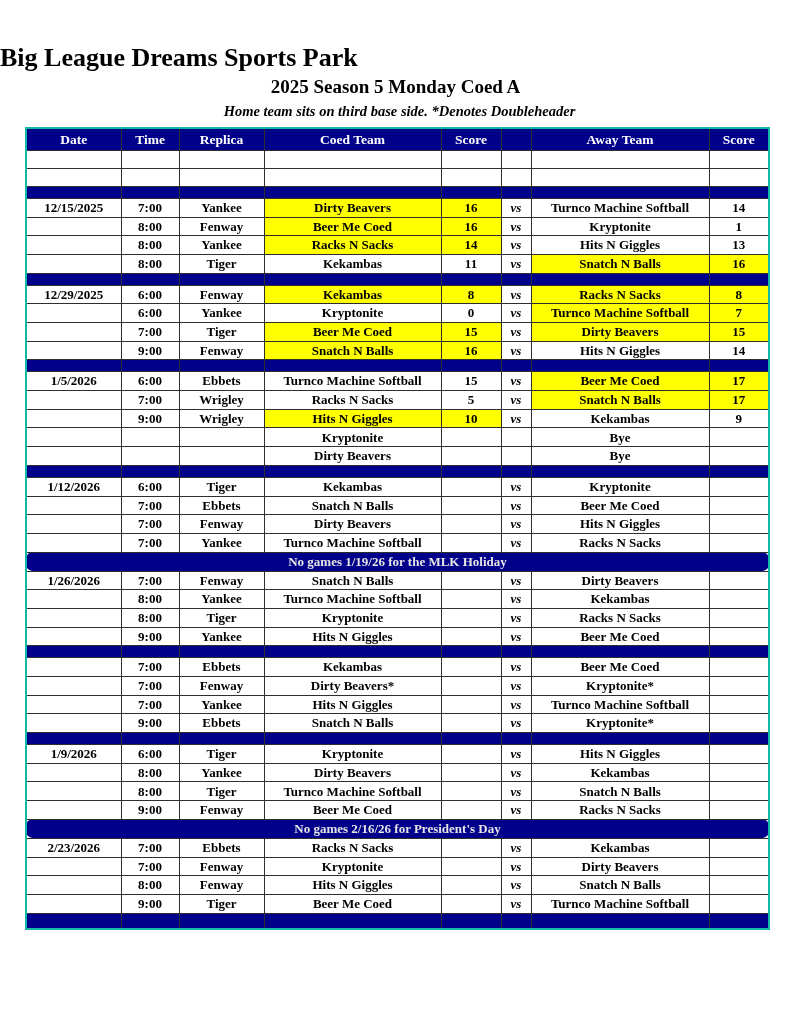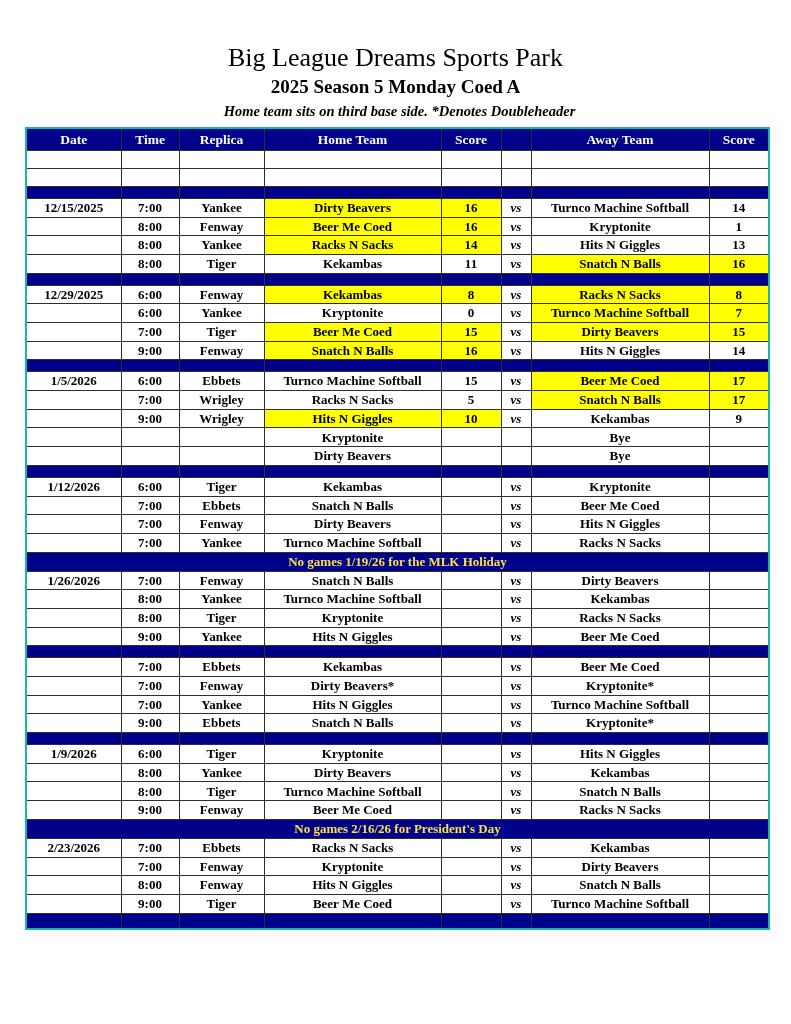--- a/index.html
+++ b/index.html
@@ -4,21 +4,21 @@
 <style>
   html, body { margin: 0; padding: 0; background: #ffffff; }
   body {
     width: 791px; height: 1024px;
     font-family: "Liberation Serif", "DejaVu Serif", serif;
     color: #000000;
     overflow: hidden;
   }
   .page { padding-top: 44px; }
   .title {
-    text-align: center; font-size: 26px; font-weight: normal;
+    text-align: left; font-size: 26px; font-weight: bold;
     margin: 0; line-height: 1.1; letter-spacing: 0px;
   }
   .subtitle {
     text-align: center; font-size: 19px; font-weight: bold;
     margin: 4px 0 0 0; line-height: 1.1;
   }
   .note {
     text-align: center; font-size: 14.5px; font-weight: bold; font-style: italic;
     margin: 7px 0 0 8px; line-height: 1.1;
   }
@@ -38,21 +38,21 @@
   tr.r-empty     { height: 18px; }
   tr.r-separator { height: 12px; }
   tr.r-separator.r-bottom { height: 16px; }
   tr.r-game      { height: 18.7px; }
   tr.r-banner    { height: 19px; }
   tr.r-header th {
     background: #00008B; color: #ffffff; font-size: 13.5px;
   }
   td.navy { background: #00008B; }
   td.banner-cell {
-    background: #00008B; color: #fde047; font-size: 14px;
+    background: #00008B; color: #e5e5e5; font-size: 14px; border-radius: 7px;
   }
   td.hl { background: #FFFF00; }
   td.vs-cell { font-style: italic; font-size: 11px; }
   .footer-note {
     font-size: 15px; font-weight: bold;
     margin: 6px 0 0 18px; line-height: 1.1;
   }
 </style>
 </head>
 <body>
@@ -71,21 +71,21 @@
       <col style="width:60px">
         <col style="width:30px">
         <col style="width:178px">
         <col style="width:60px">
     </colgroup>
     <thead>
         <tr class="r-header">
           <th>Date</th>
           <th>Time</th>
           <th>Replica</th>
-          <th>Home Team</th>
+          <th>Coed Team</th>
           <th>Score</th>
           <th></th>
           <th>Away Team</th>
           <th>Score</th>
         </tr>
       </thead>
     <tbody>
         <tr class="r-empty">
           <td></td>
           <td></td>

